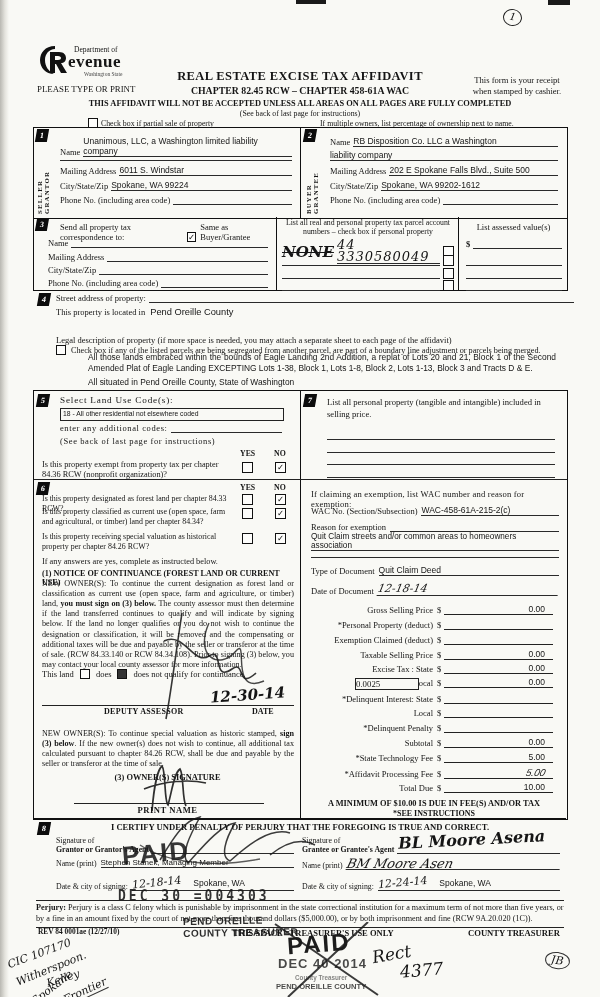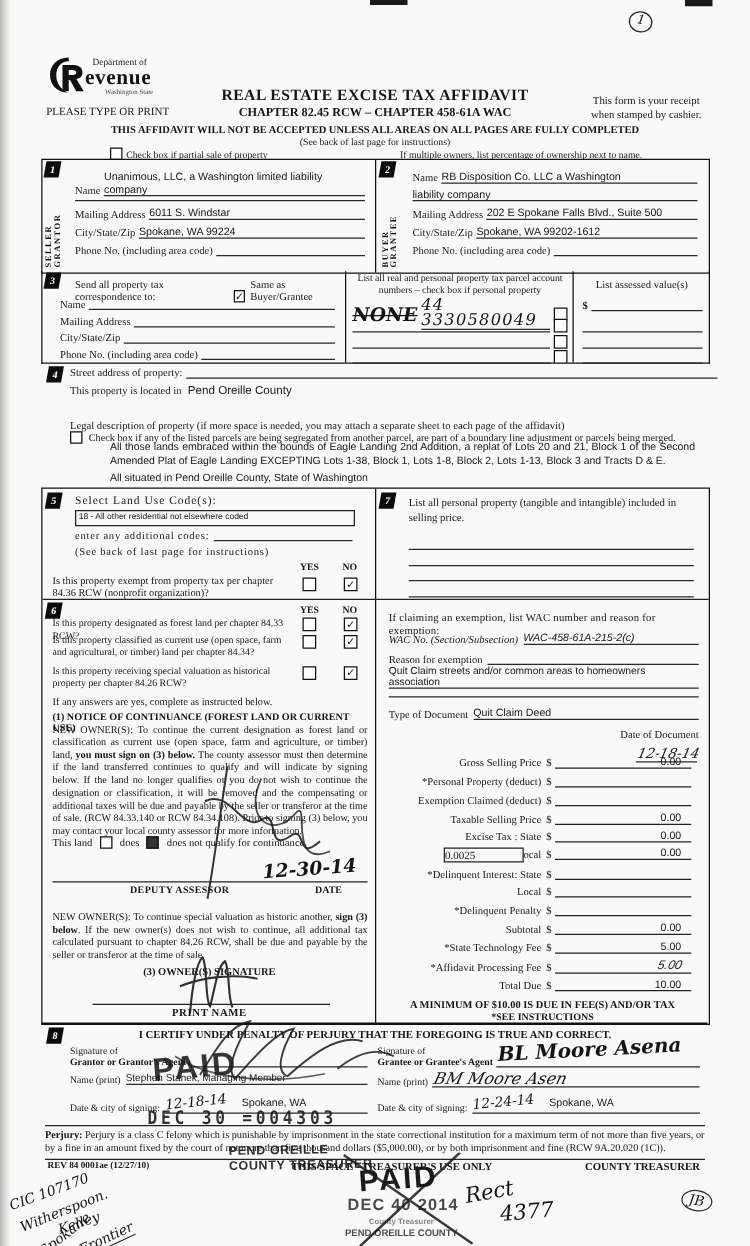--- a/index.html
+++ b/index.html
@@ -238,51 +238,51 @@
     </div>
     <svg class="sig" style="left:90px;top:220px;" width="170" height="110" viewBox="0 0 170 110">
       <path d="M58,2 C52,40 48,75 42,108 M40,30 C60,20 70,55 85,45 C100,35 88,72 108,58 C122,48 112,80 132,62" stroke="#1a1a1a" stroke-width="1.6" fill="none" opacity=".88"></path>
       <path d="M85,12 C70,45 95,60 112,40 C125,25 105,85 140,70" stroke="#1a1a1a" stroke-width="1.4" fill="none" opacity=".8"></path>
     </svg>
     <div class="abs hw" style="left:176px;top:295px;font-size:15px;font-weight:bold;transform:rotate(-4deg);">12-30-14</div>
     <div class="abs" style="left:8px;top:314px;width:252px;border-top:1px solid #222;"></div>
     <div class="abs b" style="left:70px;top:316px;font-size:8px;letter-spacing:.3px;">DEPUTY ASSESSOR</div>
     <div class="abs b" style="left:218px;top:316px;font-size:8px;">DATE</div>
     <div class="abs just" style="left:8px;top:338px;width:252px;font-size:8.15px;line-height:1.24;">
-      <span>NEW OWNER(S): To continue special valuation as historic another, </span><b>sign (3) below</b><span>. If the new owner(s) does not wish to continue, all additional tax calculated pursuant to chapter 84.26 RCW, shall be due and payable by the seller or transferor at the time of sale.</span>
+      <span>NEW OWNER(S): To continue special valuation as historic stamped, </span><b>sign (3) below</b><span>. If the new owner(s) does not wish to continue, all additional tax calculated pursuant to chapter 84.26 RCW, shall be due and payable by the seller or transferor at the time of sale.</span>
     </div>
     <div class="abs b" style="left:0;top:382px;width:267px;text-align:center;font-size:8.4px;">(3) OWNER(S) SIGNATURE</div>
     <svg class="sig" style="left:100px;top:370px;" width="80" height="55" viewBox="0 0 80 55">
       <path d="M18,50 C20,25 24,8 28,5 C32,10 30,40 34,44 C38,30 40,12 46,8 C50,14 48,38 52,45 M10,28 C30,20 55,18 72,22" stroke="#1a1a1a" stroke-width="1.7" fill="none" opacity=".9"></path>
     </svg>
     <div class="abs" style="left:40px;top:412px;width:190px;border-top:1px solid #222;"></div>
     <div class="abs b" style="left:0;top:414px;width:267px;text-align:center;font-size:8.6px;letter-spacing:.5px;">PRINT NAME</div>
 
     <div class="num" style="left:270px;top:3px;">7</div>
     <div class="abs" style="left:293px;top:5px;width:228px;font-size:8.6px;line-height:1.45;">List all  personal property (tangible and intangible) included in selling price.</div>
     <div class="abs line" style="left:293px;top:40px;width:228px;height:8px;"></div>
     <div class="abs line" style="left:293px;top:53px;width:228px;height:8px;"></div>
     <div class="abs line" style="left:293px;top:65px;width:228px;height:8px;"></div>
     <div class="abs line" style="left:293px;top:78px;width:228px;height:8px;"></div>
     <div class="abs" style="left:277px;top:98px;font-size:8.6px;letter-spacing:.2px;">If claiming an exemption, list WAC number and reason for exemption:</div>
-    <div class="frow" style="left:277px;top:114px;width:248px;gap:4px;font-style:italic;">
+    <div class="frow" style="left:277px;top:114px;width:248px;gap:4px;">
       <span class="lbl">WAC No. (Section/Subsection)</span>
       <span class="val line grow">WAC-458-61A-215-2(c)</span>
     </div>
     <div class="frow" style="left:277px;top:131px;width:248px;gap:4px;">
       <span class="lbl">Reason for exemption</span>
       <span class="line grow"></span>
     </div>
     <div class="abs val line" style="left:277px;top:141px;width:248px;font-size:8.2px;">Quit Claim streets and/or common areas to homeowners association</div>
     <div class="abs line" style="left:277px;top:158px;width:248px;height:8px;"></div>
     <div class="frow" style="left:277px;top:174px;width:248px;gap:4px;">
       <span class="lbl">Type of Document</span>
       <span class="val line grow">Quit Claim Deed</span>
     </div>
-    <div class="frow" style="left:277px;top:191px;width:248px;gap:4px;flex-direction:column;">
+    <div class="frow" style="left:277px;top:191px;width:248px;gap:4px;">
       <span class="lbl">Date of Document</span>
       <span class="hw line grow" style="font-size:11px;transform:skewX(-12deg);">12-18-14</span>
     </div>
 
     <div class="feerow" style="top:213px;">
         <span class="fl">Gross Selling Price</span>
         <span class="d">$</span>
         <span class="fline"><span class="fv">0.00</span></span>
       </div>
     <div class="feerow" style="top:228px;">

